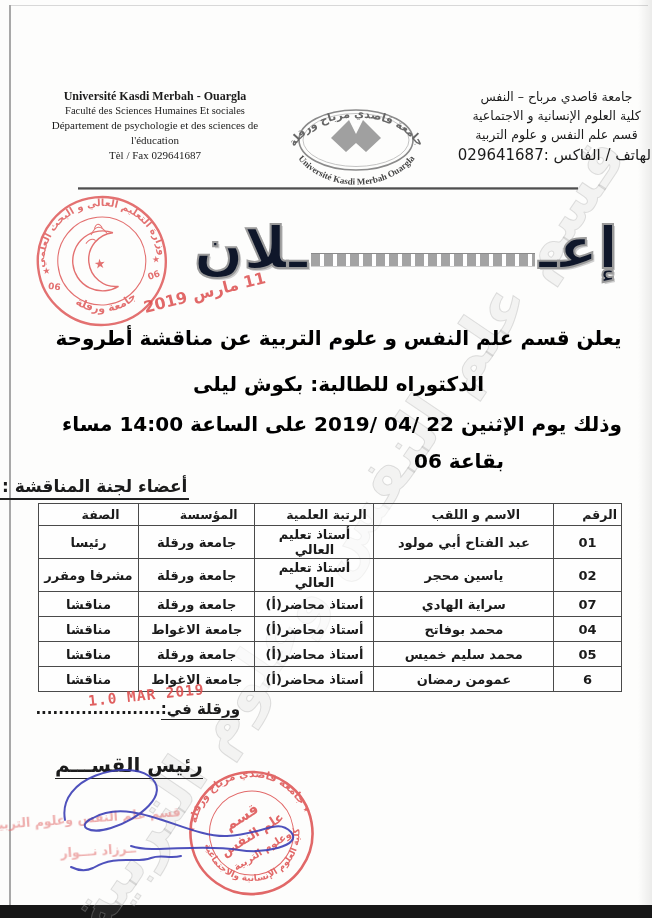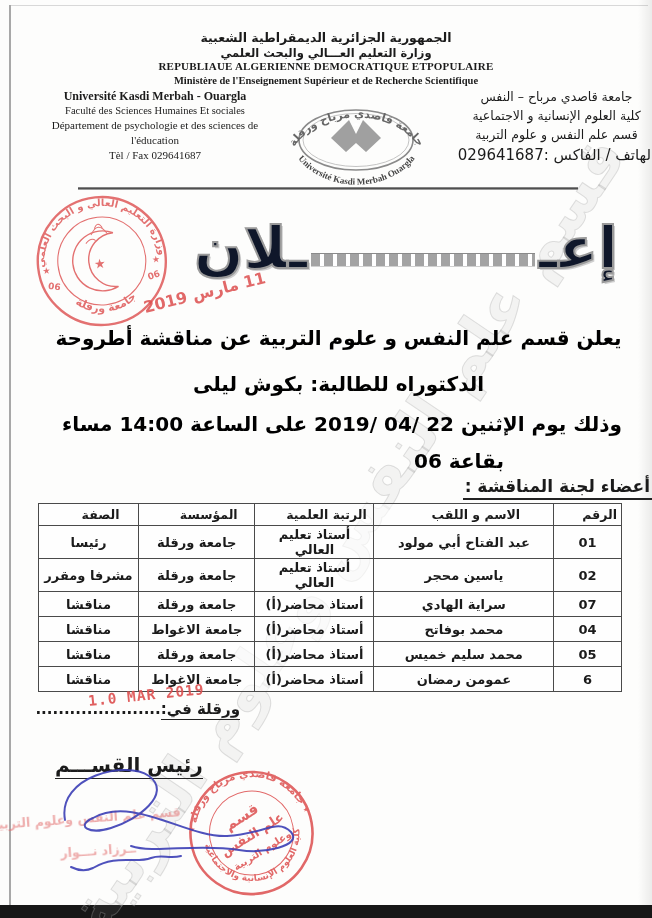--- a/index.html
+++ b/index.html
@@ -63,21 +63,21 @@
   
   .announce{position:absolute;top:324px;right:30px;left:55px;direction:rtl;
     font-size:20px;font-weight:bold;color:#000000;z-index:1;}
   .announce .ln{white-space:nowrap;}
   .announce .c{text-align:center;}
   .announce .ln1{margin-top:2px;}
   .announce .ln2{margin-top:22px;}
   .announce .ln3{margin-top:16px;text-align:right;}
   .announce .ln4{margin-top:13px;text-align:right;padding-left:0;padding-right:118px;}
 
-  .committee-heading{position:absolute;top:476px;left:0;right:0;text-align:right;
+  .committee-heading{position:absolute;top:476px;left:0;right:0;text-align:left;
     direction:rtl;font-size:17px;font-weight:bold;z-index:1;}
   .committee-heading span{border-bottom:2px solid #222;padding:0 2px 2px;}
 
   table.committee{position:absolute;top:503px;left:38px;width:584px;direction:rtl;
     border-collapse:collapse;font-size:13px;font-weight:bold;z-index:1;background:rgba(255,255,255,0.6);}
   table.committee th,table.committee td{border:1px solid #4a4a4a;padding:1px 4px;text-align:center;}
   table.committee th{height:19px;font-size:12.5px;font-weight:bold;padding-left:28px;}
   table.committee td{height:22px;}
 
   
@@ -106,26 +106,20 @@
 
 <div class="page">
 
   <div class="scan-edge-top"></div>
   <div class="scan-edge-left"></div>
   <div class="scan-edge-right"></div>
   <div class="scan-edge-bottom"></div>
 
   <div class="watermark">قسم علم النفس وعلوم التربية</div>
 
-  <div class="gov-header">
-    <div class="ar1" dir="rtl">الجمهورية الجزائرية الديمقراطية الشعبية</div>
-    <div class="ar2" dir="rtl">وزارة التعليم العـــالي والبحث العلمي</div>
-    <div class="fr1 latin">REPUBLIAUE ALGERIENNE DEMOCRATIQUE ETPOPULAIRE</div>
-    <div class="fr2 latin">Ministère de l'Enseignement Supérieur et de Recherche Scientifique</div>
-  </div>
 
   <div class="info-row">
     <div class="uni-left latin">
       <div class="l1">Université Kasdi Merbah - Ouargla</div>
       <div style="font-size:10.5px;">Faculté des Sciences Humaines Et sociales</div>
       <div>Département de psychologie et des sciences de l'éducation</div>
       <div>Tèl / Fax 029641687</div>
     </div>
 
     <div class="logo-wrap">

